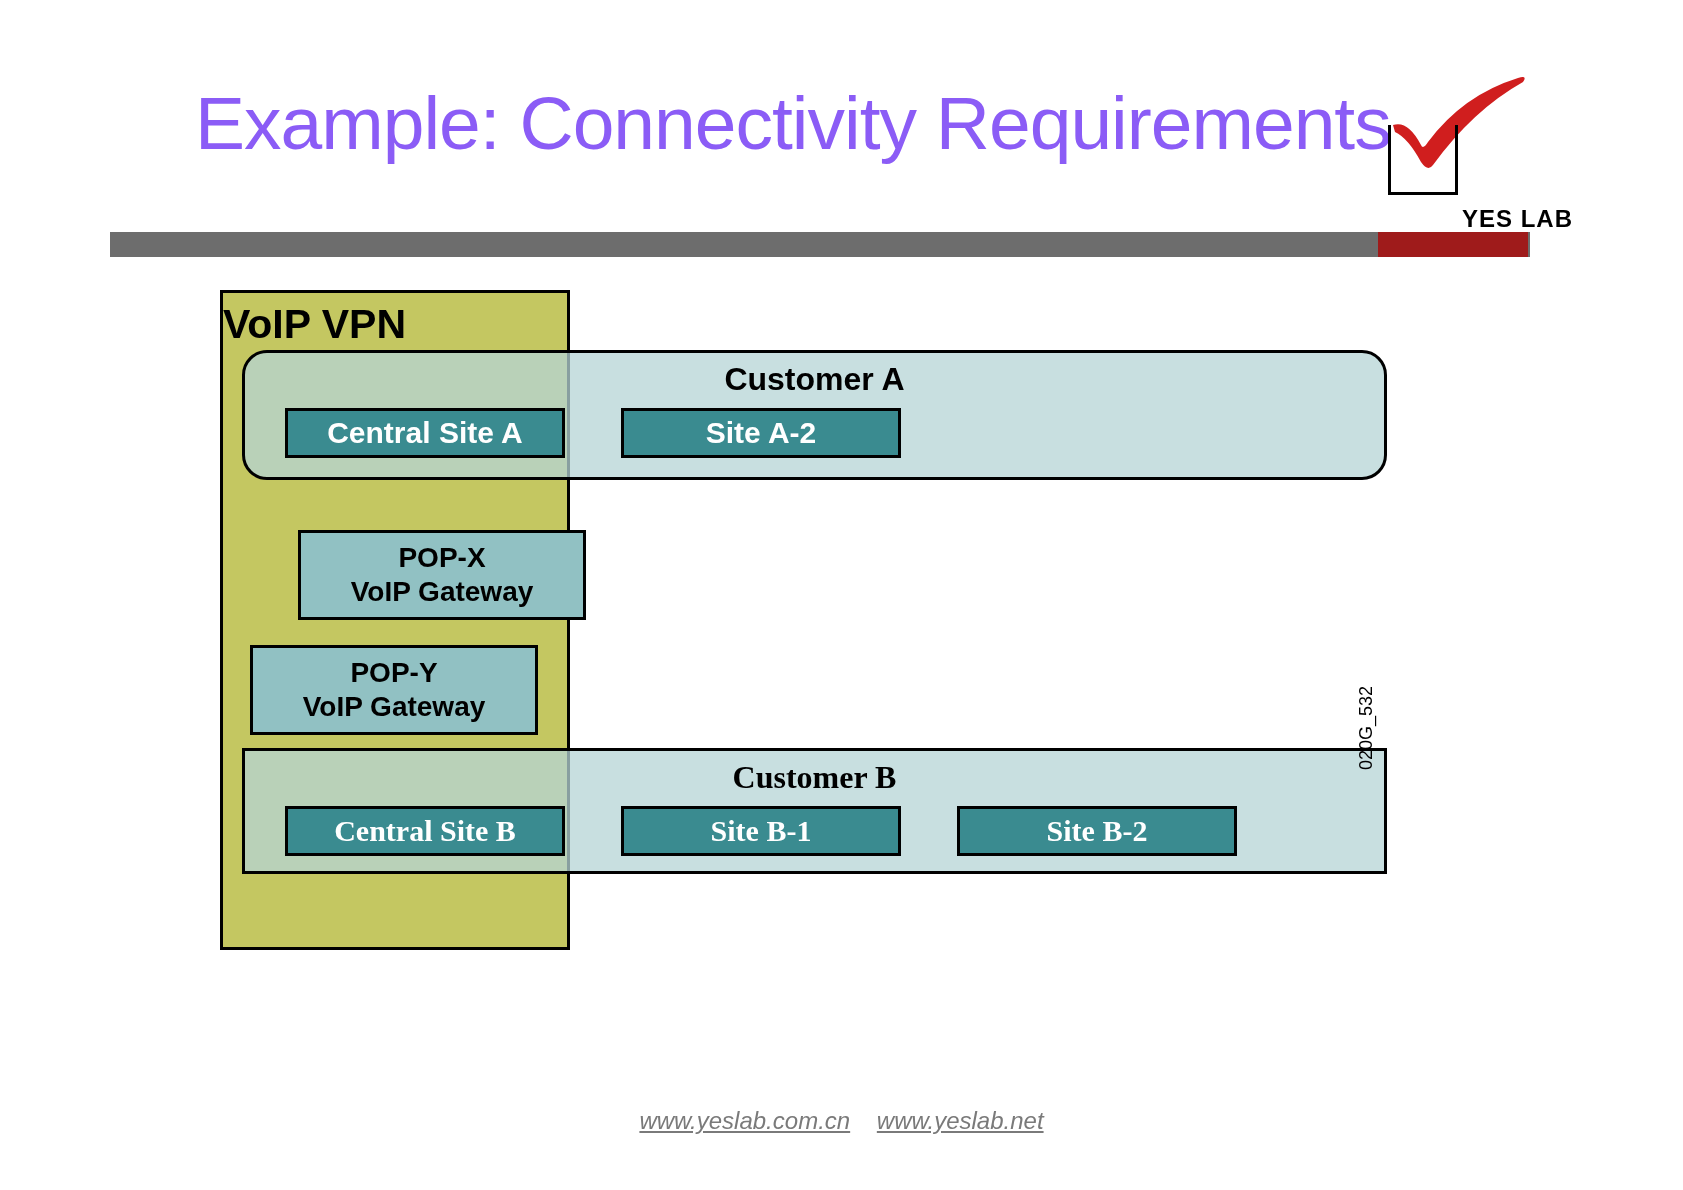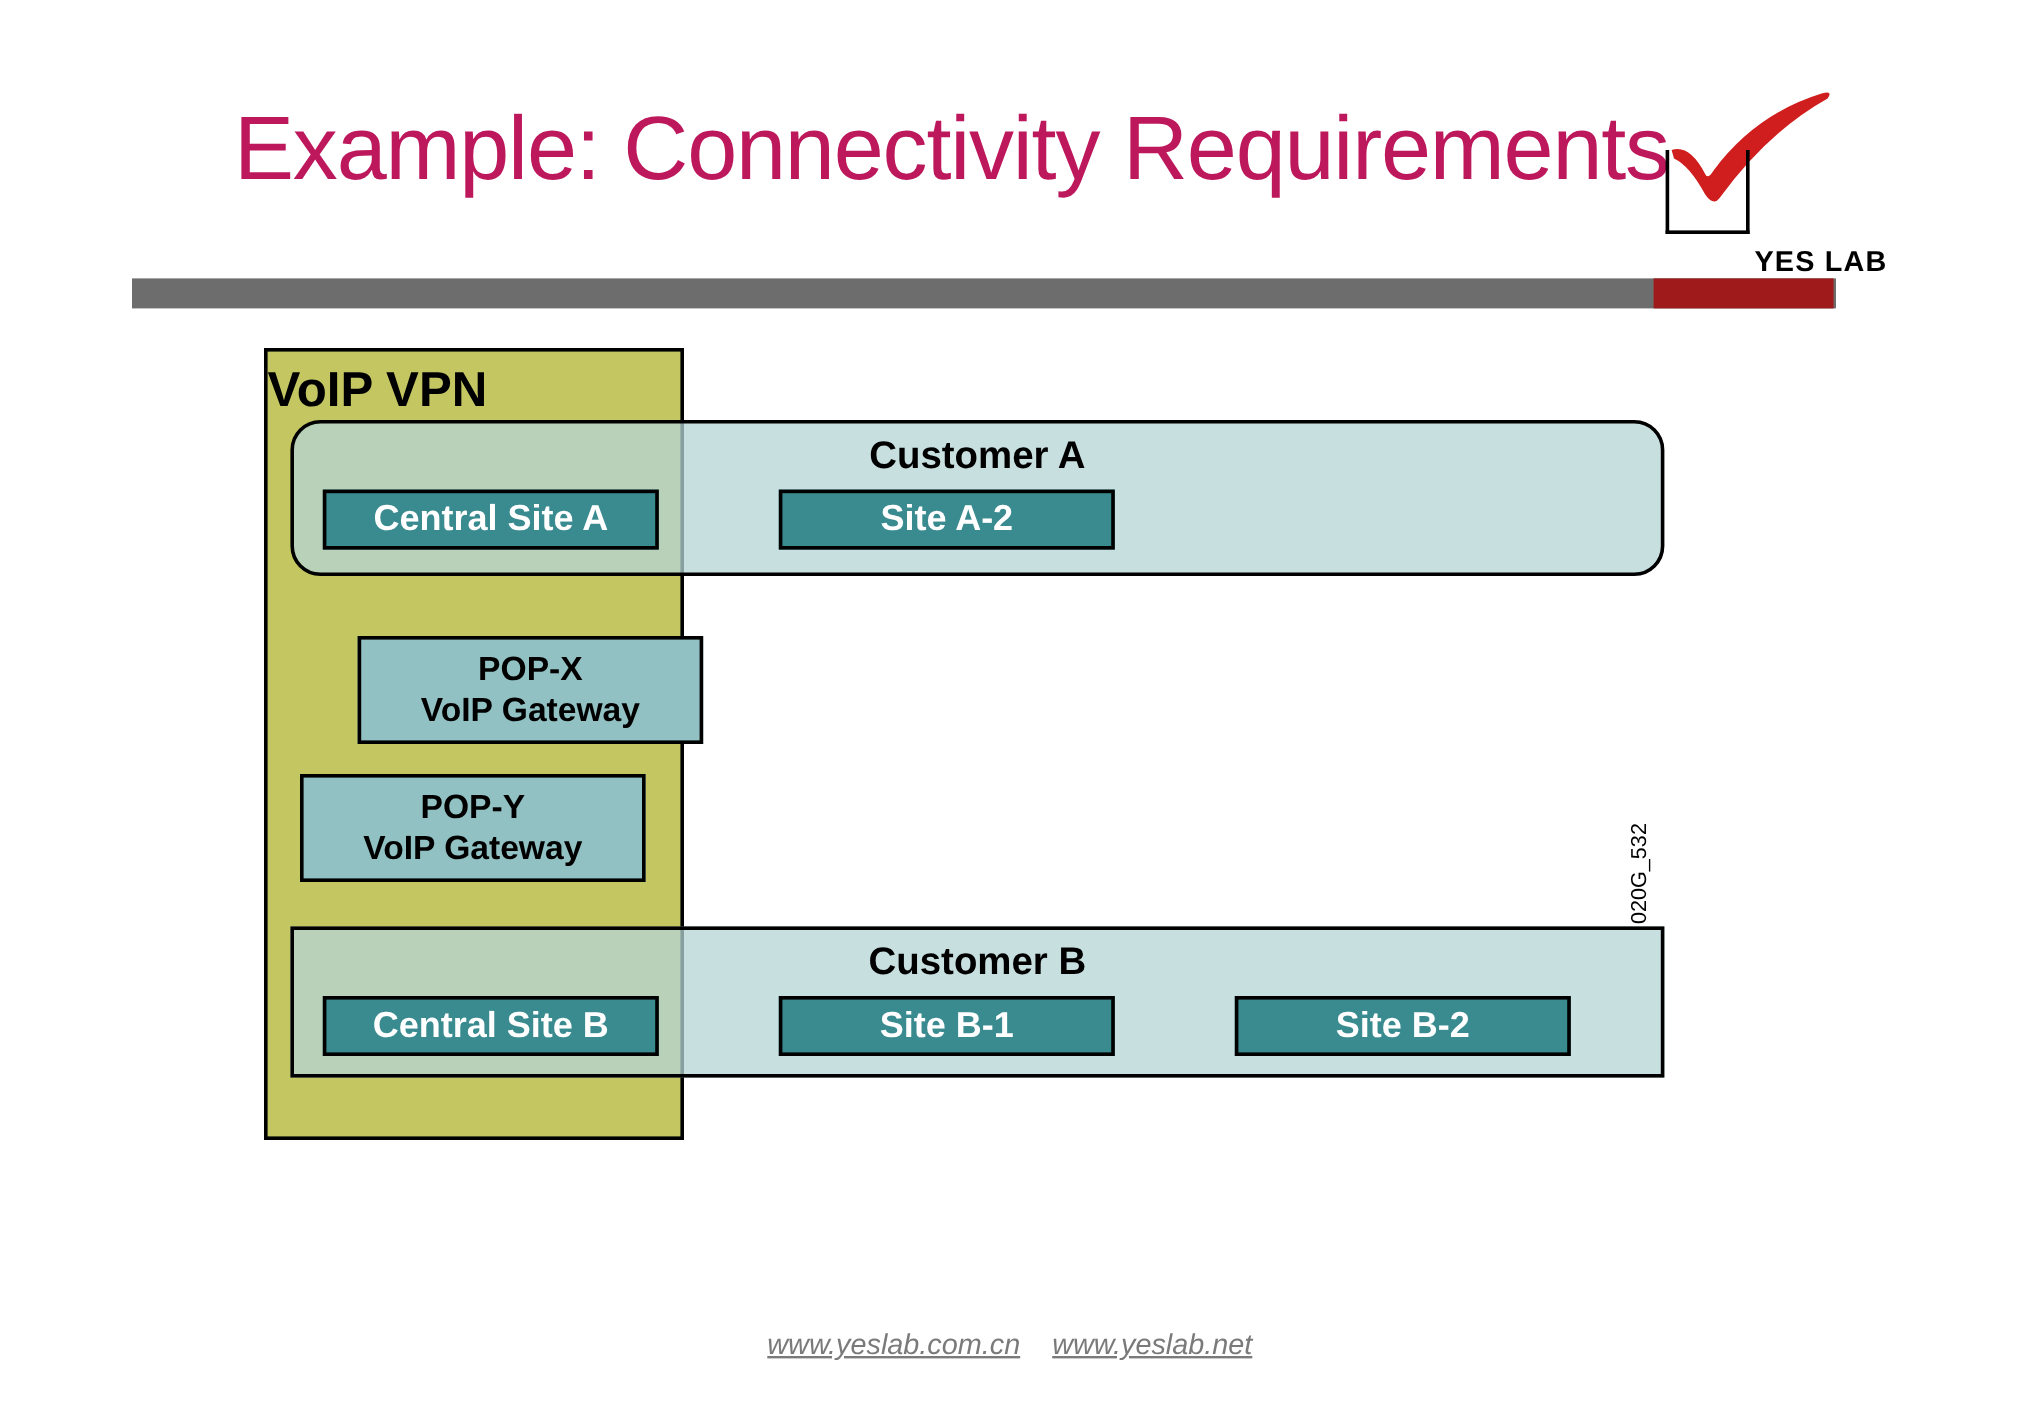--- a/index.html
+++ b/index.html
@@ -13,21 +13,21 @@
       width: 1683px;
       height: 1190px;
       position: relative;
     }
     .slide-title {
       position: absolute;
       top: 80px;
       left: 195px;
       font-size: 75px;
       font-weight: 400;
-      color: #be185d;
+      color: #8b5cf6;
       letter-spacing: -1px;
     }
     .logo-container {
       position: absolute;
       top: 70px;
       right: 160px;
       width: 150px;
       height: 140px;
     }
     .logo-checkmark {
@@ -101,35 +101,36 @@
       background: rgba(182, 212, 214, 0.75);
       border: 3px solid #000;
       padding: 8px 0 12px 0;
     }
     .customer-a {
       top: 60px;
       height: 130px;
       border-radius: 25px;
     }
     .customer-b {
-      top: 482px;
+      top: 458px;
       height: 126px;
+      font-family: Liberation Serif, serif;
     }
     .customer-label {
       text-align: center;
       font-size: 32px;
       font-weight: bold;
       color: #000;
       margin-bottom: 10px;
     }
     .site-row {
       display: flex;
       justify-content: flex-start;
-      gap: 100px;
-      padding-left: 24px;
+      gap: 56px;
+      padding-left: 40px;
     }
     .site-box {
       width: 280px;
       height: 50px;
       background: #3a8b90;
       border: 3px solid #000;
       color: #fff;
       font-size: 30px;
       font-weight: bold;
       display: flex;

